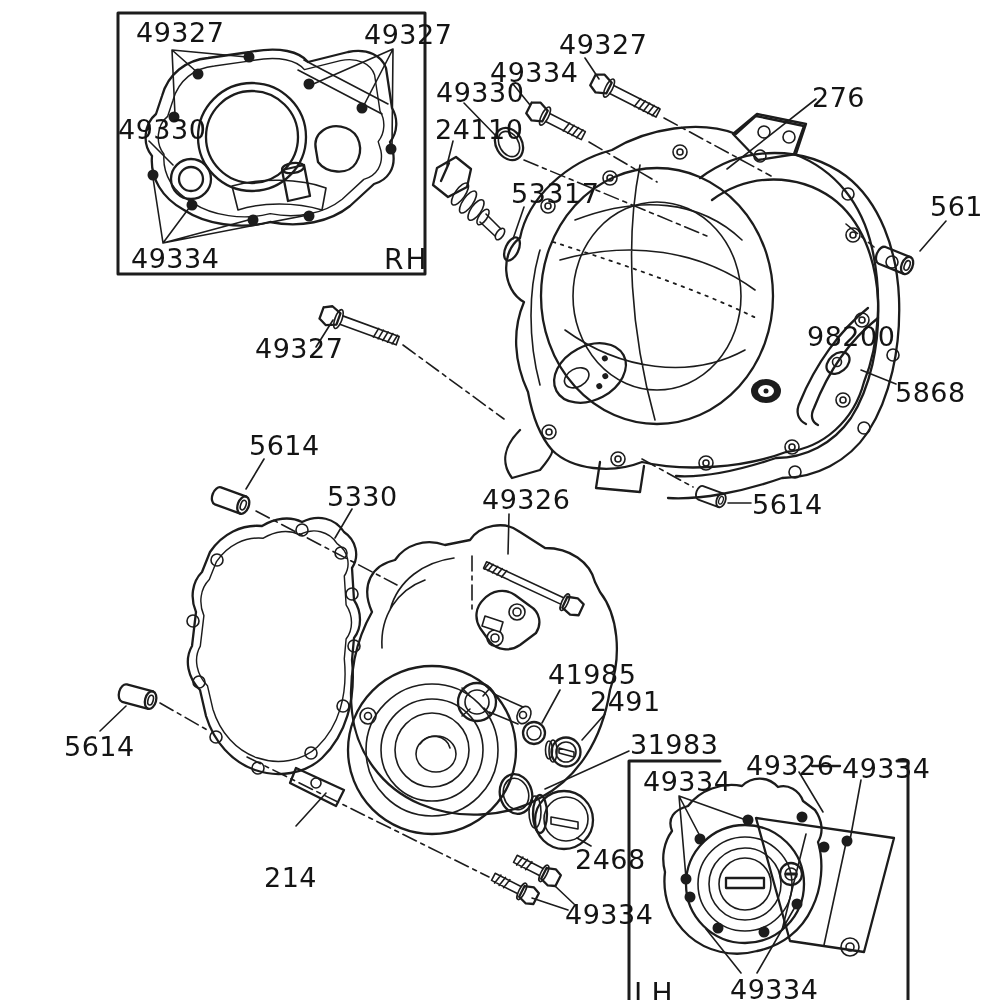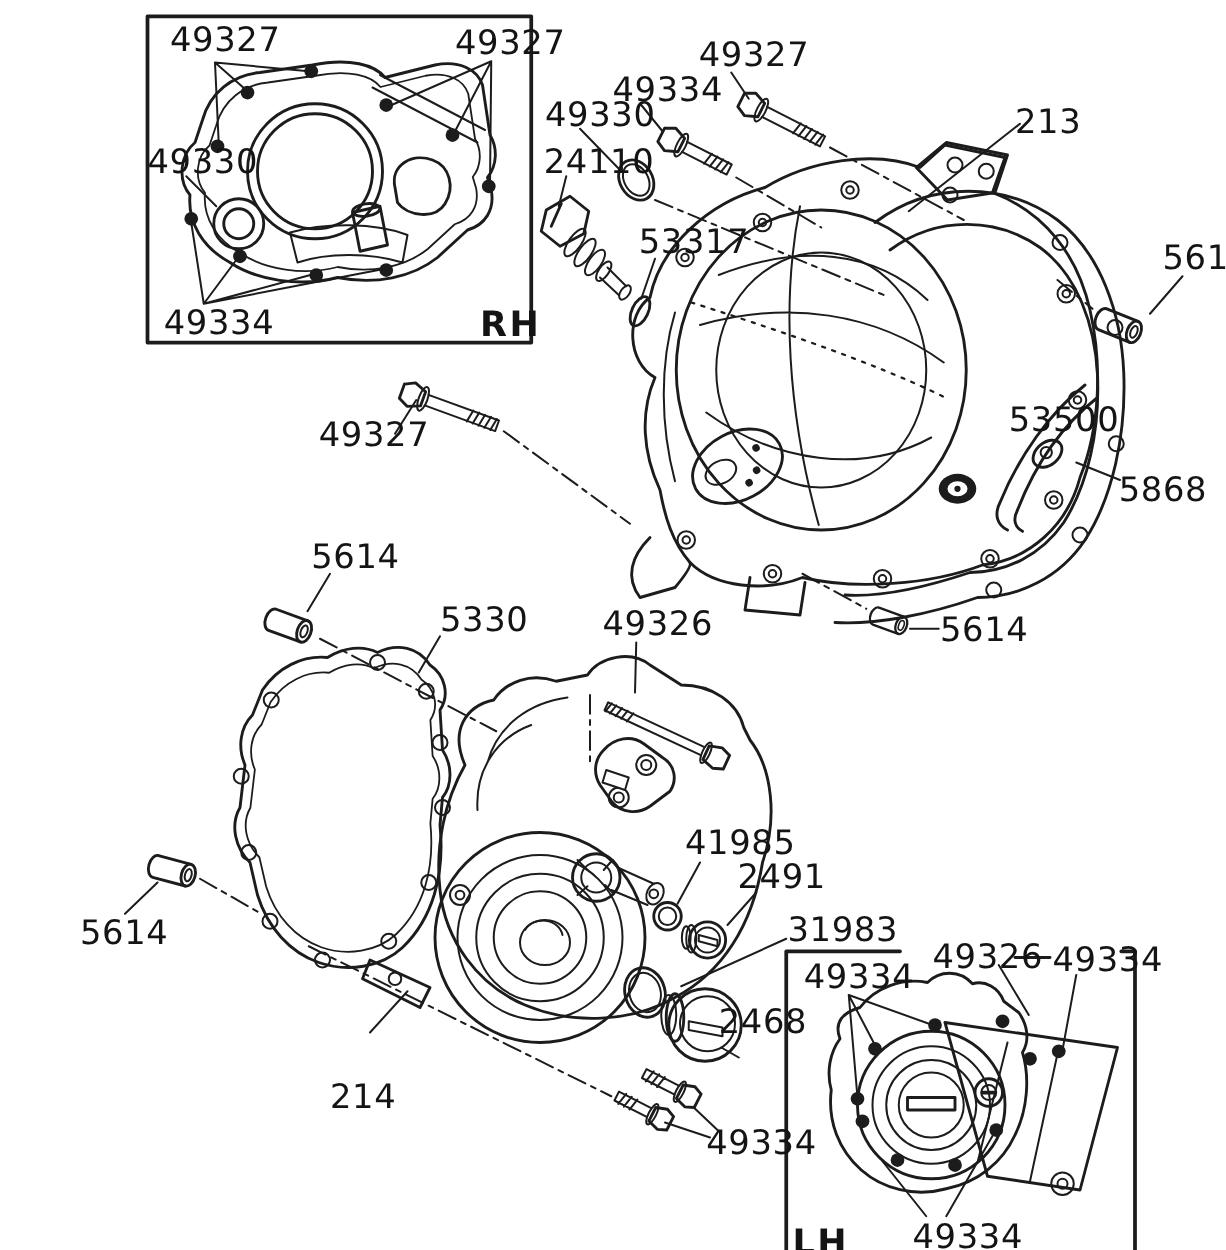--- a/index.html
+++ b/index.html
@@ -8,21 +8,21 @@
   #art{position:absolute;left:0;top:0;width:981px;height:1000px;}
   .ink{stroke:#1c1c1c;fill:none;stroke-width:2.3;stroke-linecap:round;stroke-linejoin:round;}
   .thin{stroke-width:1.6;}
   .thick{stroke-width:3;}
   .dot{fill:#1c1c1c;stroke:none;}
   .wfill{fill:#fff;}
   .axis{stroke-dasharray:15 5 4 5;stroke-width:1.6;}
   .dotted{stroke-dasharray:2.5 6;stroke-width:1.8;}
   .callout{position:absolute;font-size:27px;line-height:1;color:#141414;
            letter-spacing:.5px;white-space:nowrap;}
-  .corner{font-weight:bold;font-size:28px;letter-spacing:2px;}
+  .corner{font-weight:normal;font-size:28px;letter-spacing:2px;}
 </style>
 </head>
 <body>
 
 <div id="stage">
 
 <svg id="art" viewBox="0 0 981 1000" xmlns="http://www.w3.org/2000/svg">
 
   <g>
     <rect class="ink thick" x="118" y="13" width="307" height="261"></rect>
@@ -319,36 +319,36 @@
 <div class="callout" style="left:364px;top:21px">49327</div>
 <div class="callout" style="left:118px;top:116px">49330</div>
 <div class="callout" style="left:131px;top:245px">49334</div>
 <div class="callout corner" style="left:384px;top:246px">RH</div>
 
 <div class="callout" style="left:559px;top:31px">49327</div>
 <div class="callout" style="left:490px;top:59px">49334</div>
 <div class="callout" style="left:436px;top:79px">49330</div>
 <div class="callout" style="left:435px;top:116px">24110</div>
 <div class="callout" style="left:511px;top:180px">53317</div>
-<div class="callout" style="left:812px;top:84px">213</div>
+<div class="callout" style="left:812px;top:84px">276</div>
 <div class="callout" style="left:930px;top:193px">5614</div>
-<div class="callout" style="left:807px;top:323px">53500</div>
+<div class="callout" style="left:807px;top:323px">98200</div>
 <div class="callout" style="left:895px;top:379px">5868</div>
 <div class="callout" style="left:255px;top:335px">49327</div>
 <div class="callout" style="left:752px;top:491px">5614</div>
 
 <div class="callout" style="left:249px;top:432px">5614</div>
-<div class="callout" style="left:352px;top:483px">5330</div>
+<div class="callout" style="left:327px;top:483px">5330</div>
 <div class="callout" style="left:482px;top:486px">49326</div>
 <div class="callout" style="left:64px;top:733px">5614</div>
 <div class="callout" style="left:264px;top:864px">214</div>
 <div class="callout" style="left:548px;top:661px">41985</div>
 <div class="callout" style="left:590px;top:688px">2491</div>
 <div class="callout" style="left:630px;top:731px">31983</div>
-<div class="callout" style="left:575px;top:804px">2468</div>
+<div class="callout" style="left:575px;top:846px">2468</div>
 <div class="callout" style="left:565px;top:901px">49334</div>
 
 <div class="callout" style="left:643px;top:768px">49334</div>
 <div class="callout" style="left:746px;top:752px">49326</div>
 <div class="callout" style="left:842px;top:755px">49334</div>
 <div class="callout" style="left:730px;top:976px">49334</div>
 <div class="callout corner" style="left:634px;top:980px">LH</div>
 
 </div>
 

